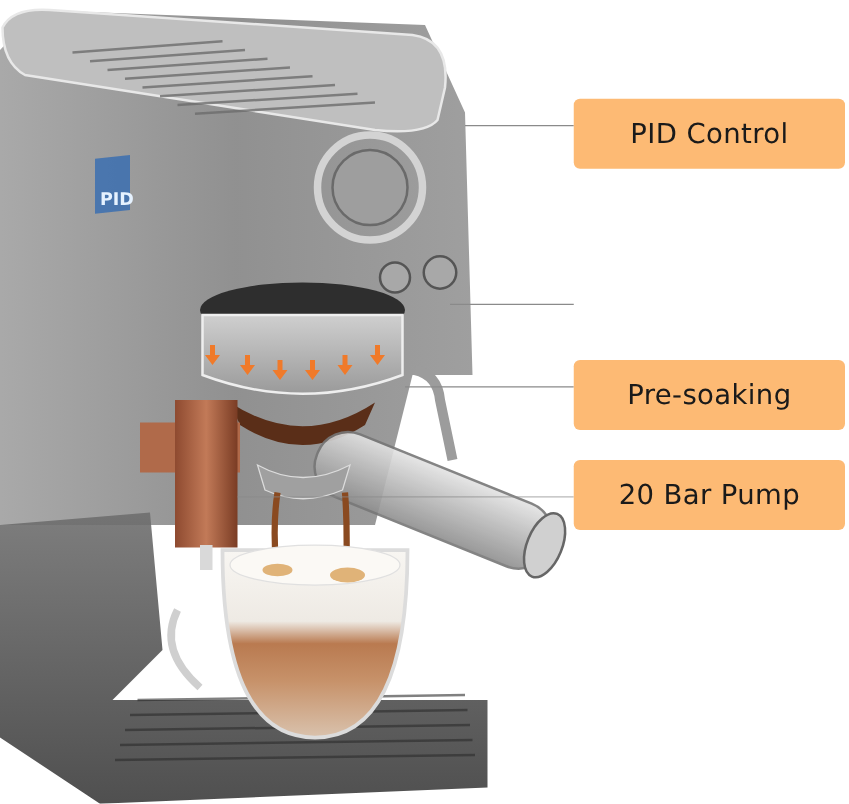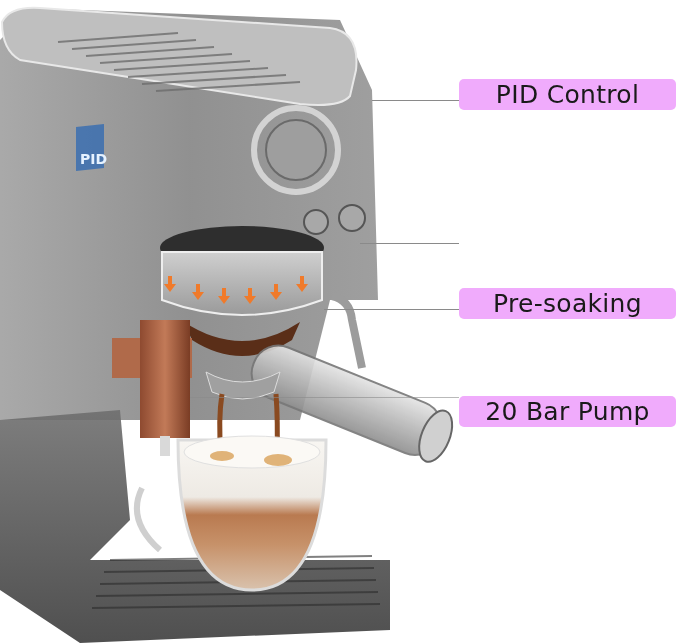--- a/index.html
+++ b/index.html
@@ -1,24 +1,24 @@
 <!DOCTYPE html>
 <html><head>
   <meta charset="utf-8">
   <style>
     html, body { margin: 0; padding: 0; background: #ffffff; }
     body { width: 679px; height: 643px; position: relative; overflow: hidden; font-family: "DejaVu Sans", sans-serif; }
     .stage { position: absolute; inset: 0; }
     svg.machine { position: absolute; left: 0; top: 0; width: 679px; height: 643px; }
     .callout-line { position: absolute; height: 1px; background: #8a8a8a; }
     .callout {
-      position: absolute; left: 459px; width: 217px; height: 31px;
-      background: #f0abfc; border-radius: 5px;
+      position: absolute; left: 459px; width: 217px; height: 56px;
+      background: #fdba74; border-radius: 5px;
       display: flex; align-items: center; justify-content: center;
-      color: #1a1a1a; font-size: 25px; letter-spacing: 0.3px;
+      color: #1a1a1a; font-size: 22px; letter-spacing: 0.3px;
       font-family: "DejaVu Sans", sans-serif; white-space: nowrap;
     }
   </style>
 </head>
 <body>
 
 <div class="stage">
   <svg class="machine" viewBox="0 0 679 643">
     <defs>
       <linearGradient id="bodyG" x1="0" y1="0" x2="1" y2="0">
@@ -126,14 +126,14 @@
     </g>
   </svg>
 
   <div class="callout-line" style="left:372px; top:100px; width:87px;"></div>
   <div class="callout-line" style="left:360px; top:243px; width:99px;"></div>
   <div class="callout-line" style="left:324px; top:309px; width:135px;"></div>
   <div class="callout-line" style="left:190px; top:397px; width:269px; opacity:0.6;"></div>
 
   <div class="callout" style="top:79px;">PID Control</div>
   <div class="callout" style="top:288px;text-align:center;">Pre-soaking</div>
-  <div class="callout" style="top:396px;">20 Bar Pump</div>
+  <div class="callout" style="top:368px;">20 Bar Pump</div>
 </div>
 
 </body></html>

